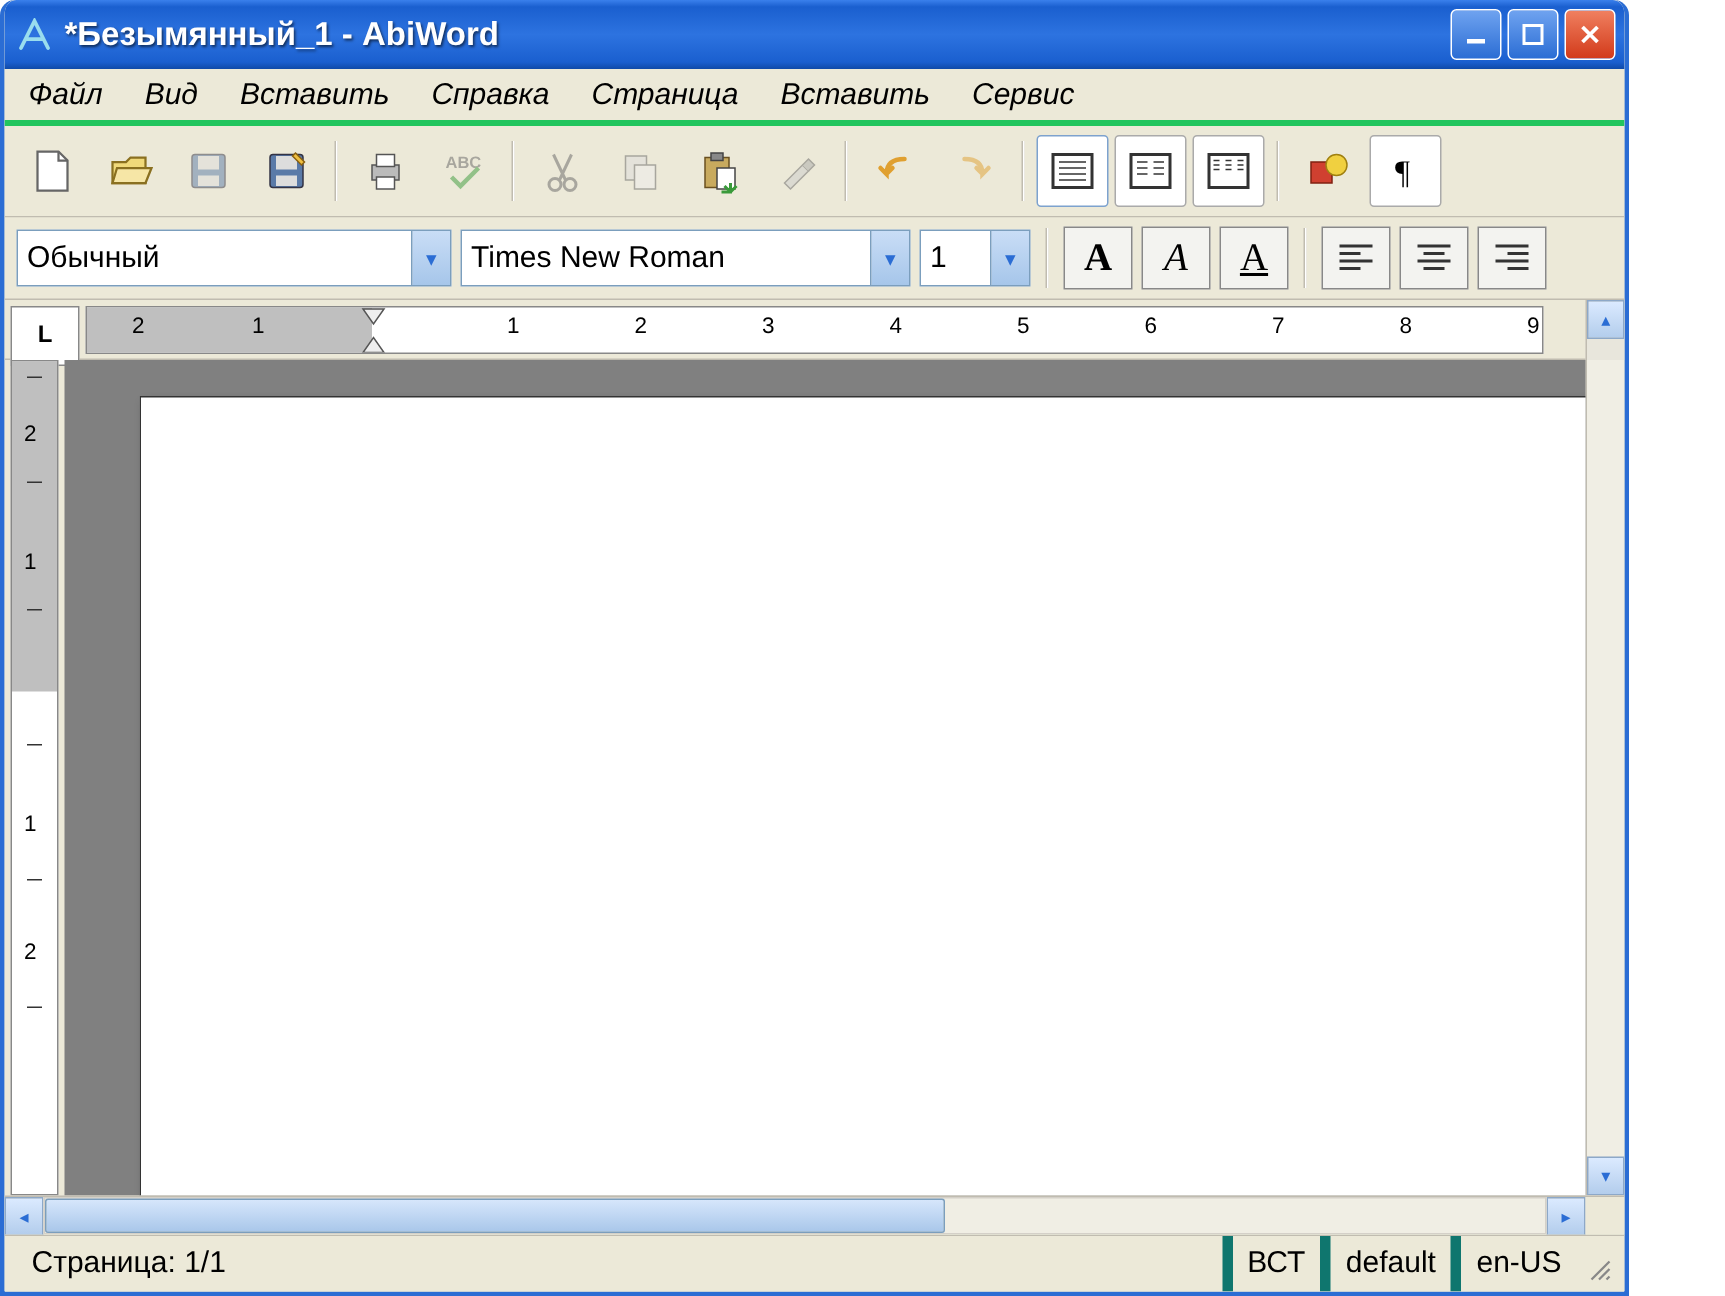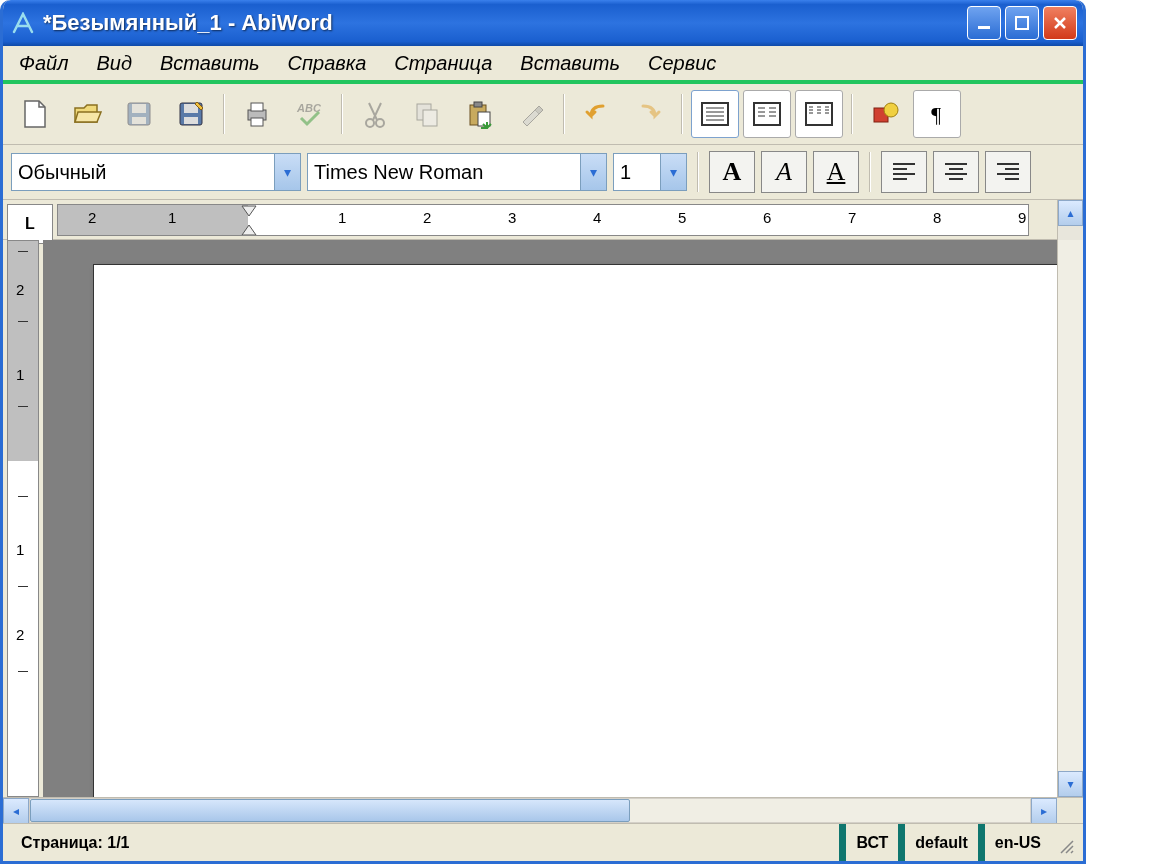--- a/index.html
+++ b/index.html
@@ -66,21 +66,20 @@
     display: flex;
     align-items: center;
     padding: 6px 8px;
     gap: 4px;
   }
   .tb-btn {
     width: 48px; height: 48px;
     display: flex; align-items: center; justify-content: center;
     border: 1px solid transparent;
     border-radius: 3px;
-    font-style: italic;
   }
   .tb-btn.active { border: 1px solid #7da2ce; background: #c2d9f0; }
   .tb-sep { width: 2px; height: 40px; background: #c0bcb0; margin: 0 4px; border-right: 1px solid #fff; }
   .toolbar2 {
     background: #ece9d8;
     border-bottom: 1px solid #c0bcb0;
     display: flex;
     align-items: center;
     padding: 6px 8px;
     gap: 6px;
@@ -205,23 +204,22 @@
     background: linear-gradient(#d6e6fb, #a9c7ea);
     border: 1px solid #7b9ebd;
     border-radius: 2px;
   }
   .statusbar {
     height: 38px;
     background: #ece9d8;
     border-top: 1px solid #c0bcb0;
     display: flex;
     align-items: center;
-    font-size: 16px;
+    font-size: 20px;
     padding: 0 8px;
-    font-weight: bold;
   }
   .status-cell { padding: 0 10px; border-left: 7px solid #0f766e; height: 100%; display: flex; align-items: center; }
   .status-cell:first-child { border-left: none; flex: 1; }
   .resize-grip {
     width: 24px; height: 24px;
     display: flex; align-items: flex-end; justify-content: flex-end;
   }
   svg { display: block; }
 </style>
 </head>

